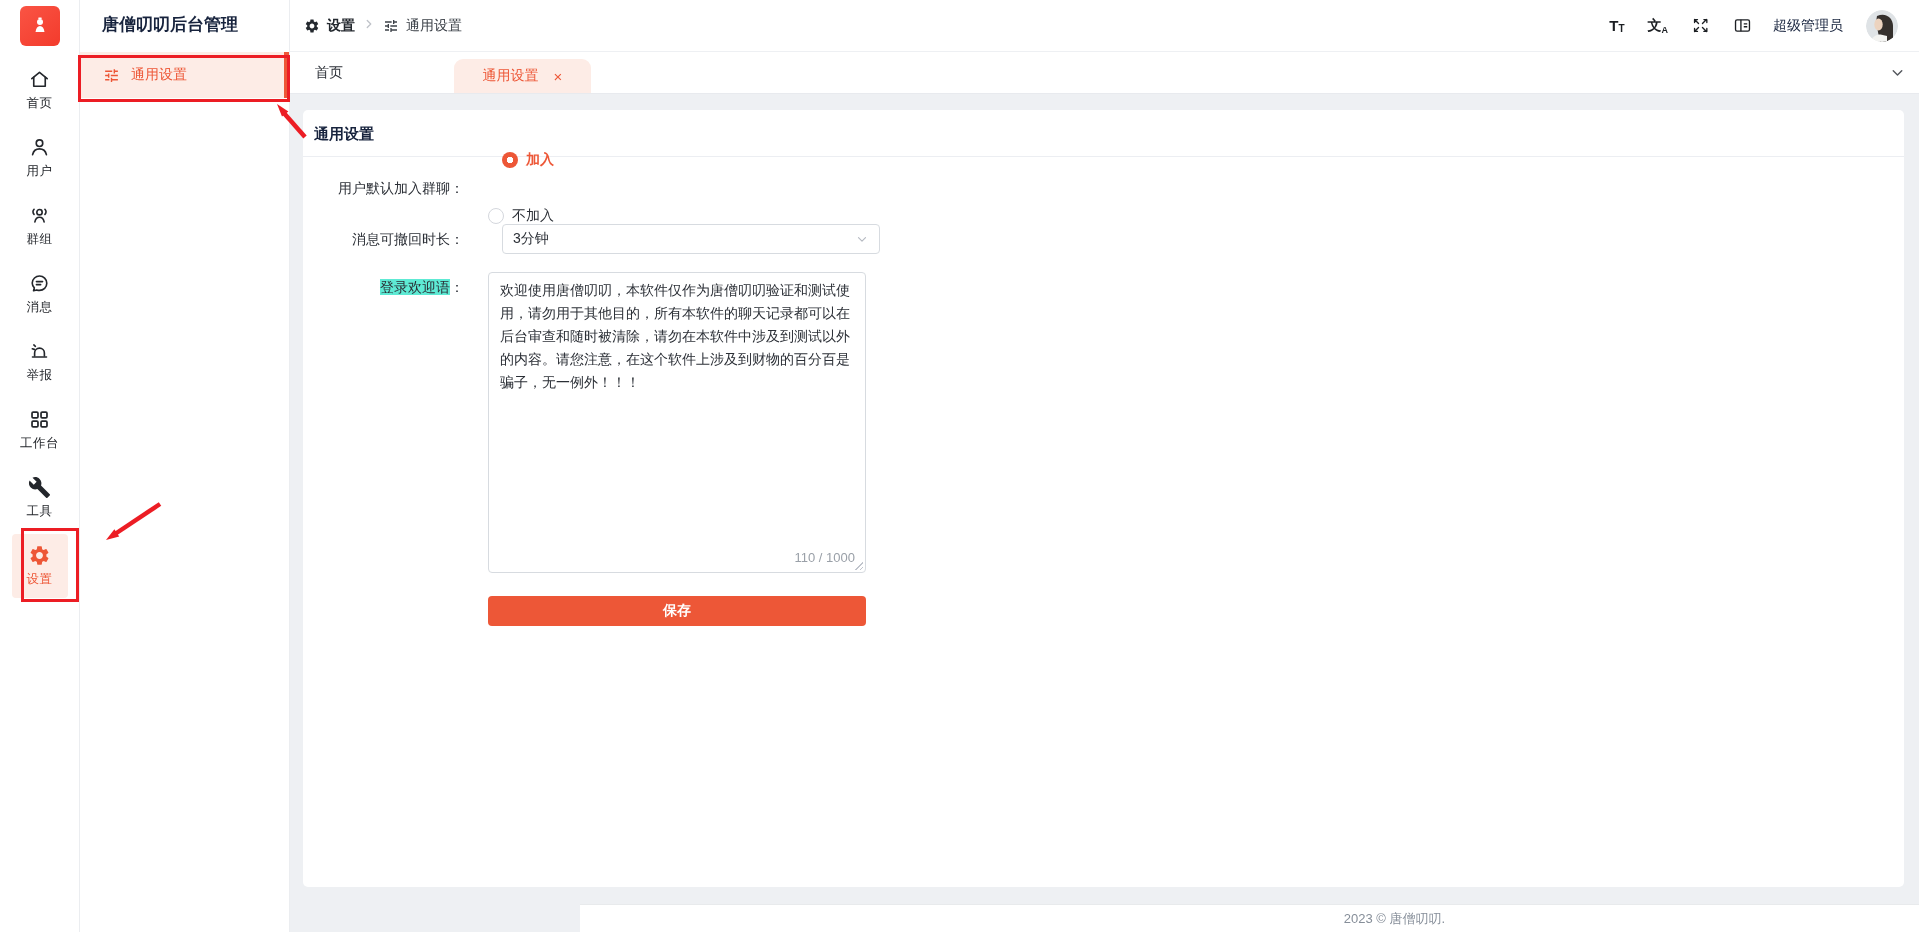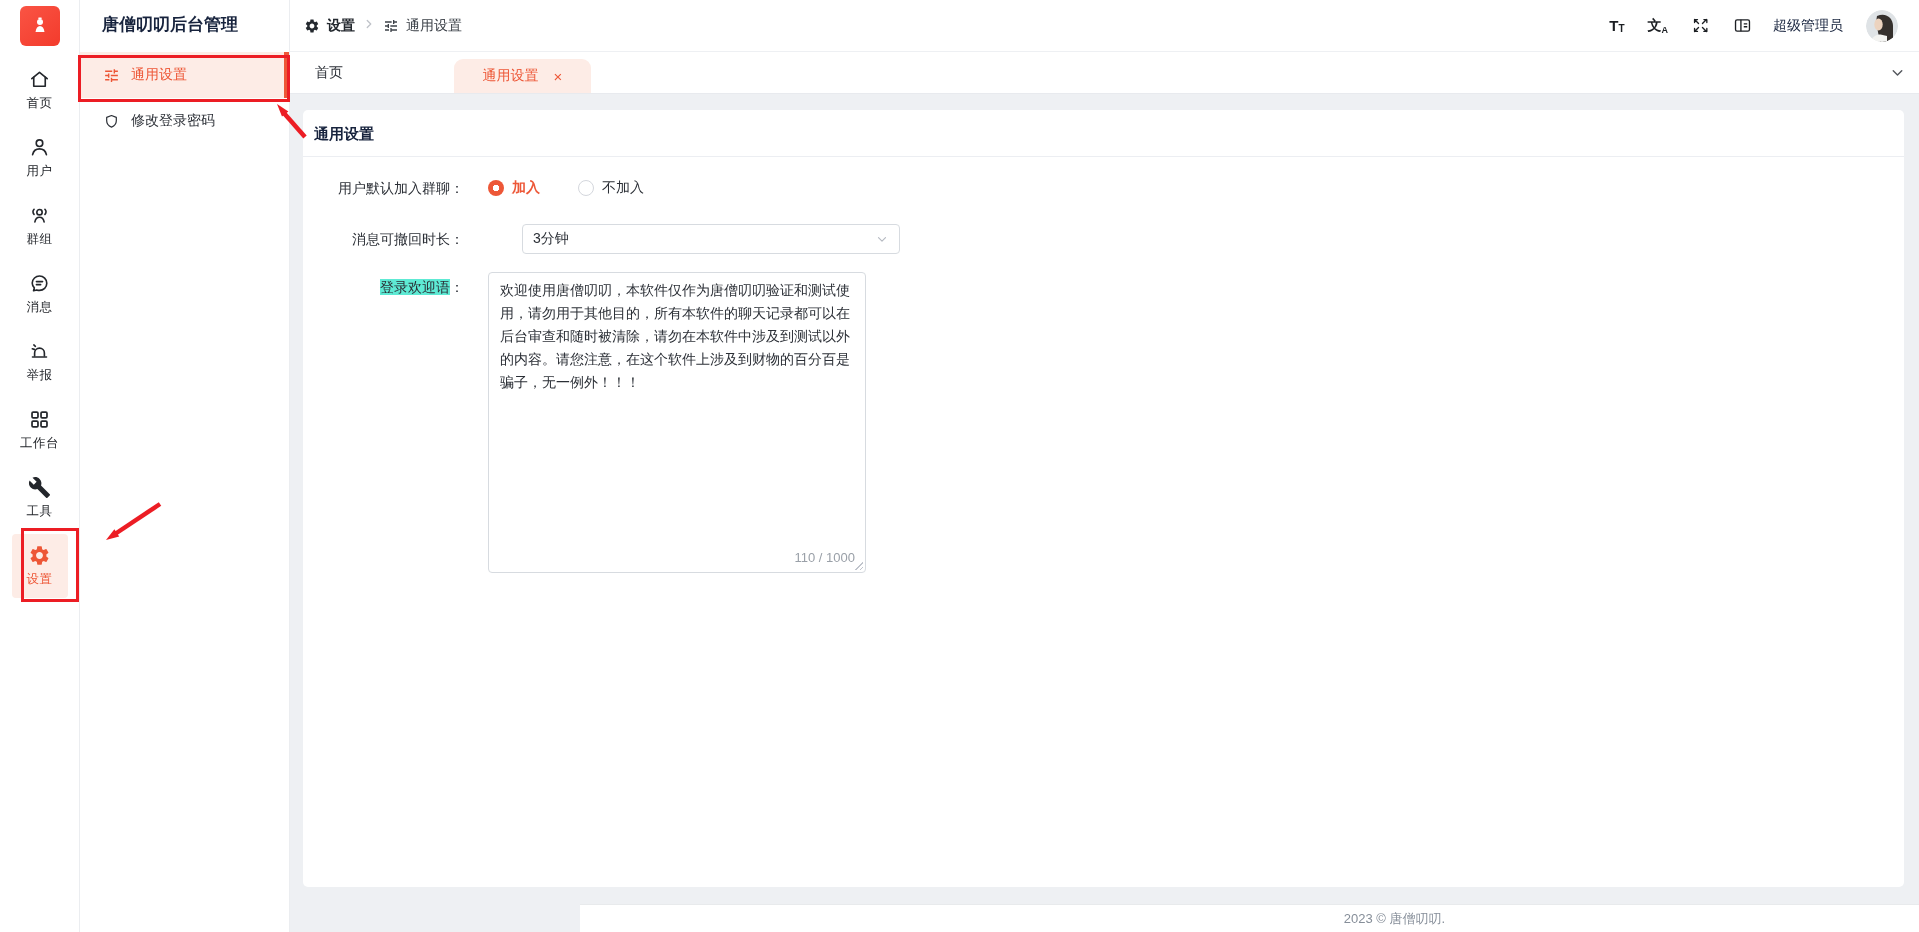--- a/index.html
+++ b/index.html
@@ -60,30 +60,30 @@
 
   
   .content { position:absolute; left:290px; top:94px; width:1629px; height:838px; background:#eef0f3; }
   .card { position:absolute; left:13px; top:16px; width:1601px; height:777px; background:#fff; border-radius:5px; }
   .card-title { height:47px; line-height:47px; padding-left:11px; font-size:15px; font-weight:bold;
                 color:#17233d; border-bottom:1px solid #eceef2; }
   .form { padding-top:21px; }
   .frow { display:flex; align-items:center; }
   .flabel { width:161px; margin-right:24px; text-align:right; font-size:14px; color:#2b2f36; line-height:20px; }
   .frow1 { height:20px; margin-bottom:26px; }
-  .radios { display:flex; align-items:flex-end; gap:38px; }
+  .radios { display:flex; align-items:flex-end; gap:38px;flex-direction:column; }
   .radio { display:flex; align-items:center; gap:8px; font-size:14px; color:#2b2f36; cursor:pointer; }
   .radio em { font-style:normal; }
   .rdot { width:16px; height:16px; border-radius:50%; border:1px solid #d4d7dd; background:#fff; }
   .radio.on .rdot { border:none; background:radial-gradient(circle,#fff 0 3px,#ed5737 3.5px); }
   .radio.on em { color:#ed5737; font-weight:600; }
   .frow2 { margin-bottom:18px;gap:14px; }
   .select { width:378px; height:30px; border:1px solid #d7dbe0; border-radius:4px; background:#fff;
             display:flex; align-items:center; justify-content:space-between; padding:0 10px;
-            font-size:14px; color:#2b2f36; cursor:pointer;margin-left:20px; }
+            font-size:14px; color:#2b2f36; cursor:pointer; }
   .select svg { width:14px; height:14px; color:#b6bac2; }
   .frow3 { align-items:flex-start; margin-bottom:23px; }
   .frow3 .flabel { padding-top:5px; }
   .hl { background:#5eead4; }
   .ta-wrap { position:relative; width:378px; }
   .ta-wrap textarea { width:378px; height:301px; border:1px solid #d7dbe0; border-radius:4px;
             padding:6px 11px; font-size:14px; line-height:23px; color:#2b2f36; font-family:inherit;
             resize:none; outline:none; display:block; }
   .counter { position:absolute; right:11px; bottom:8px; font-size:13px; color:#9aa0a8; background:#fff; padding-left:4px; }
   .resize-handle { position:absolute; right:3px; bottom:3px; width:9px; height:9px;
@@ -178,26 +178,20 @@
   </aside>
 
   <aside class="sidebar">
     <div class="sb-title">唐僧叨叨后台管理</div>
     <div class="sb-item active">
       <svg viewBox="0 0 24 24" fill="currentColor">
           <path d="M3 17v2h6v-2H3zM3 5v2h10V5H3zm10 16v-2h8v-2h-8v-2h-2v6h2zM7 9v2H3v2h4v2h2V9H7zm14 4v-2H11v2h10zM15 9h2V7h4V5h-4V3h-2v6z"></path>
         </svg>
       <span>通用设置</span>
       <span class="active-bar"></span>
-    </div>
-    <div class="sb-item">
-      <svg viewBox="0 0 24 24" fill="none" stroke="currentColor" stroke-width="1.7" stroke-linejoin="round">
-          <path d="M12 3.6l6.8 2.6v4.9c0 4.3-2.9 7.3-6.8 8.9-3.9-1.6-6.8-4.6-6.8-8.9V6.2L12 3.6Z"></path>
-        </svg>
-      <span>修改登录密码</span>
     </div>
   </aside>
 
   <header class="topbar">
     <div class="breadcrumb">
       <svg viewBox="0 0 24 24" fill="#24292f">
           <path d="M19.14 12.94c.04-.3.06-.61.06-.94 0-.32-.02-.64-.07-.94l2.03-1.58a.49.49 0 0 0 .12-.61l-1.92-3.32a.488.488 0 0 0-.59-.22l-2.39.96c-.5-.38-1.03-.7-1.62-.94l-.36-2.54a.484.484 0 0 0-.48-.41h-3.84c-.24 0-.43.17-.47.41l-.36 2.54c-.59.24-1.13.57-1.62.94l-2.39-.96c-.22-.08-.47 0-.59.22L2.74 8.87c-.12.21-.08.47.12.61l2.03 1.58c-.05.3-.09.63-.09.94s.02.64.07.94l-2.03 1.58a.49.49 0 0 0-.12.61l1.92 3.32c.12.22.37.29.59.22l2.39-.96c.5.38 1.03.7 1.62.94l.36 2.54c.05.24.24.41.48.41h3.84c.24 0 .44-.17.47-.41l.36-2.54c.59-.24 1.13-.56 1.62-.94l2.39.96c.22.08.47 0 .59-.22l1.92-3.32c.12-.22.07-.47-.12-.61l-2.01-1.58zM12 15.6c-1.98 0-3.6-1.62-3.6-3.6s1.62-3.6 3.6-3.6 3.6 1.62 3.6 3.6-1.62 3.6-3.6 3.6z"></path>
         </svg>
       <span class="bc-main">设置</span>
       <span class="bc-sep"><svg viewBox="0 0 24 24" fill="none" stroke="currentColor" stroke-width="2.2" stroke-linecap="round" stroke-linejoin="round">
@@ -297,20 +291,24 @@
 
         <div class="frow frow3">
           <div class="flabel"><span class="hl">登录欢迎语</span><span>：</span></div>
           <div class="ta-wrap">
             <textarea spellcheck="false" style="">欢迎使用唐僧叨叨，本软件仅作为唐僧叨叨验证和测试使用，请勿用于其他目的，所有本软件的聊天记录都可以在后台审查和随时被清除，请勿在本软件中涉及到测试以外的内容。请您注意，在这个软件上涉及到财物的百分百是骗子，无一例外！！！</textarea>
             <span class="counter">110 / 1000</span>
             <i class="resize-handle"></i>
           </div>
         </div>
 
+        <div class="frow">
+          <div class="flabel"></div>
+          <button class="save">保存</button>
+        </div>
 
       </div>
     </section>
     <footer class="footer">
       <span>2023 © 唐僧叨叨.</span>
     </footer>
   </main>
 
   <div class="anno anno-box1"></div>
   <div class="anno anno-box2"></div>

